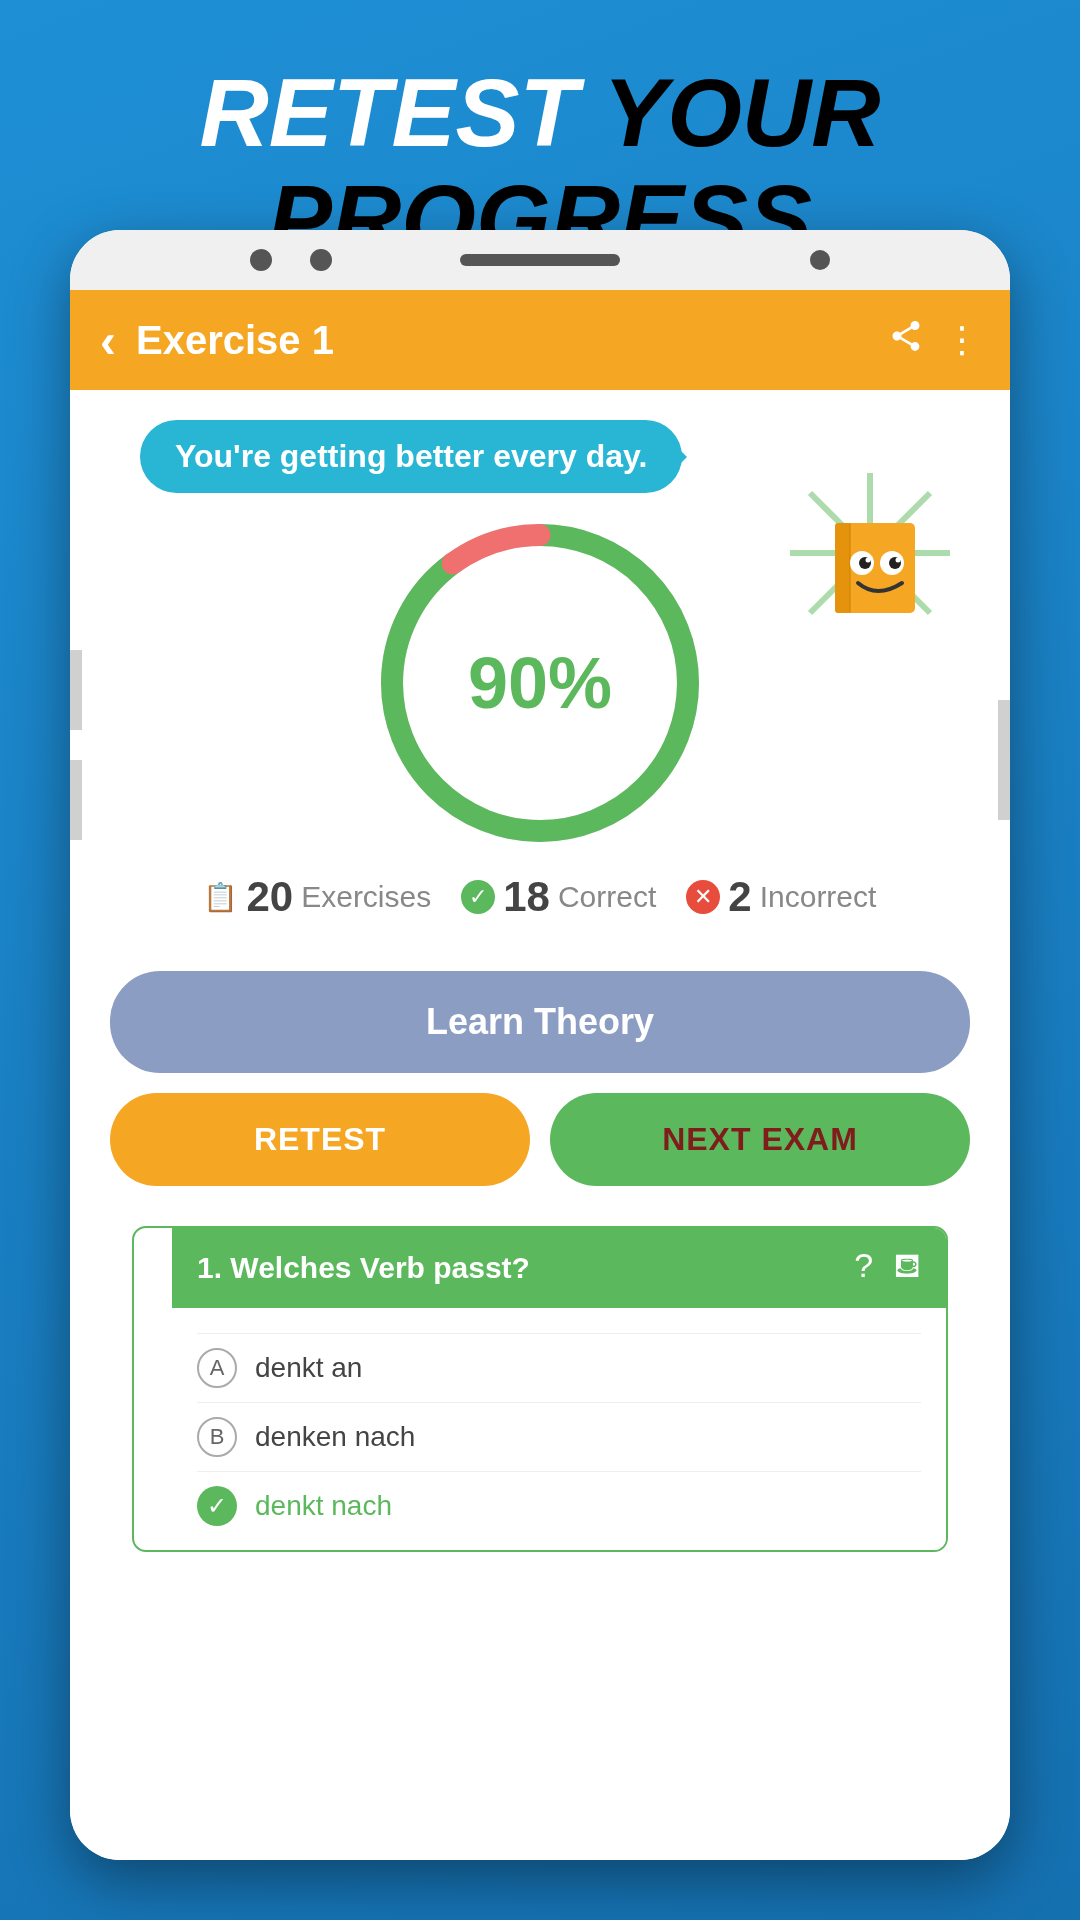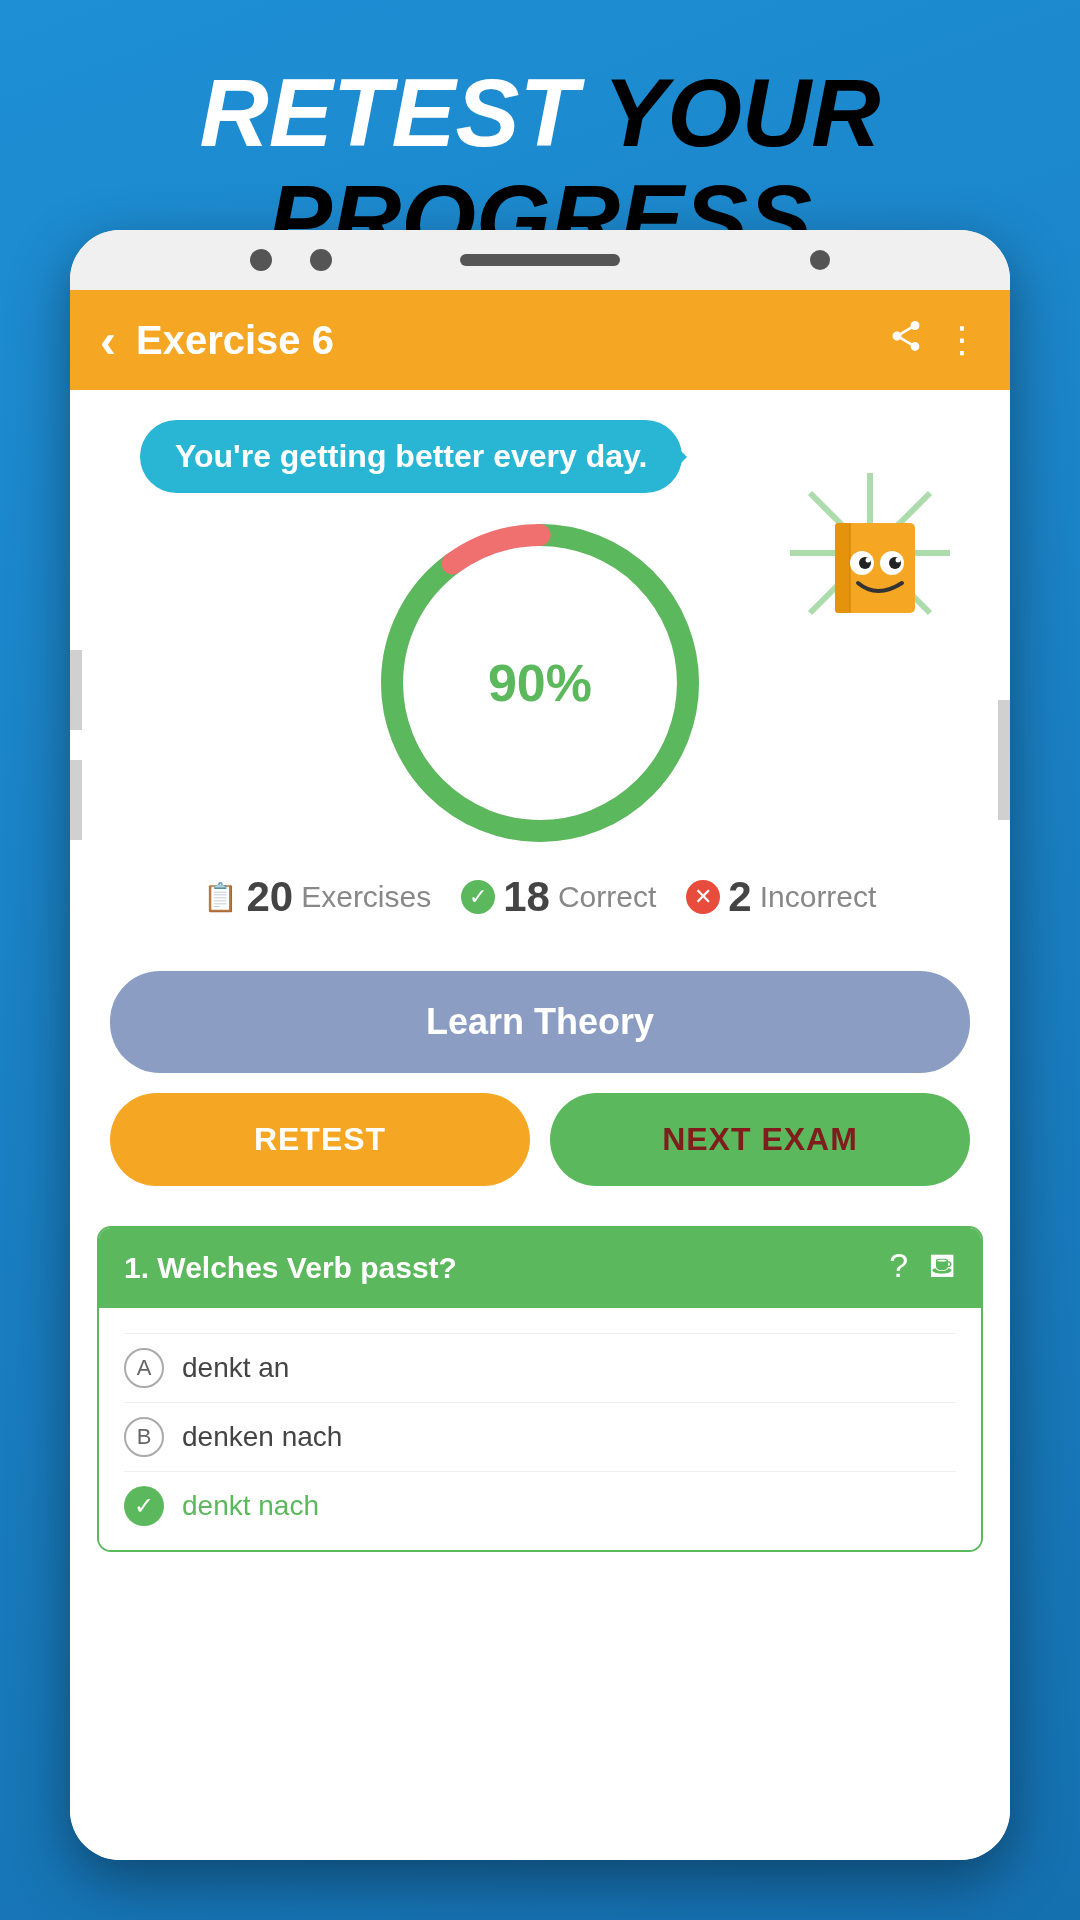--- a/index.html
+++ b/index.html
@@ -225,21 +225,21 @@
     }
     .progress-incorrect {
       fill: none;
       stroke: #f07070;
       stroke-width: 22;
       stroke-linecap: round;
     }
 
     .progress-text {
       position: relative;
-      font-size: 52px;
+      font-size: 72px;
       font-weight: 700;
       color: #5cb85c;
     }
 
     
     .book-mascot {
       position: absolute;
       right: 30px;
       top: -50px;
       width: 160px;
@@ -336,24 +336,25 @@
       font-size: 32px;
       font-weight: 800;
       border: none;
       border-radius: 50px;
       cursor: pointer;
       letter-spacing: 1px;
     }
 
     
     .question-section {
-      margin: 20px 27px 0;
+      margin: 20px 62px 0;
       border: 2px solid #5cb85c;
       border-radius: 14px;
       overflow: hidden;
+      padding-left: 38px;
     }
     .question-header {
       background: #5cb85c;
       display: flex;
       align-items: center;
       justify-content: space-between;
       padding: 18px 25px;
     }
     .question-number {
       color: white;
@@ -438,21 +439,21 @@
     <div class="camera-left"></div>
     <div class="camera-right"></div>
     <div class="speaker"></div>
     <div class="sensor"></div>
   </div>
 
   <div class="app-content">
 
     <div class="app-header">
       <div class="back-btn">‹</div>
-      <div class="header-exercise-title">Exercise 6</div>
+      <div class="header-exercise-title">Exercise 1</div>
       <div class="header-icons">
         <div class="header-icon">
           
           <svg width="36" height="36" viewBox="0 0 24 24" fill="white">
             <path d="M18 16.08c-.76 0-1.44.3-1.96.77L8.91 12.7c.05-.23.09-.46.09-.7s-.04-.47-.09-.7l7.05-4.11c.54.5 1.25.81 2.04.81 1.66 0 3-1.34 3-3s-1.34-3-3-3-3 1.34-3 3c0 .24.04.47.09.7L8.04 9.81C7.5 9.31 6.79 9 6 9c-1.66 0-3 1.34-3 3s1.34 3 3 3c.79 0 1.5-.31 2.04-.81l7.12 4.16c-.05.21-.08.43-.08.65 0 1.61 1.31 2.92 2.92 2.92s2.92-1.31 2.92-2.92c0-1.61-1.31-2.92-2.92-2.92z"></path>
           </svg>
         </div>
         <div class="header-icon">⋮</div>
       </div>
     </div>

